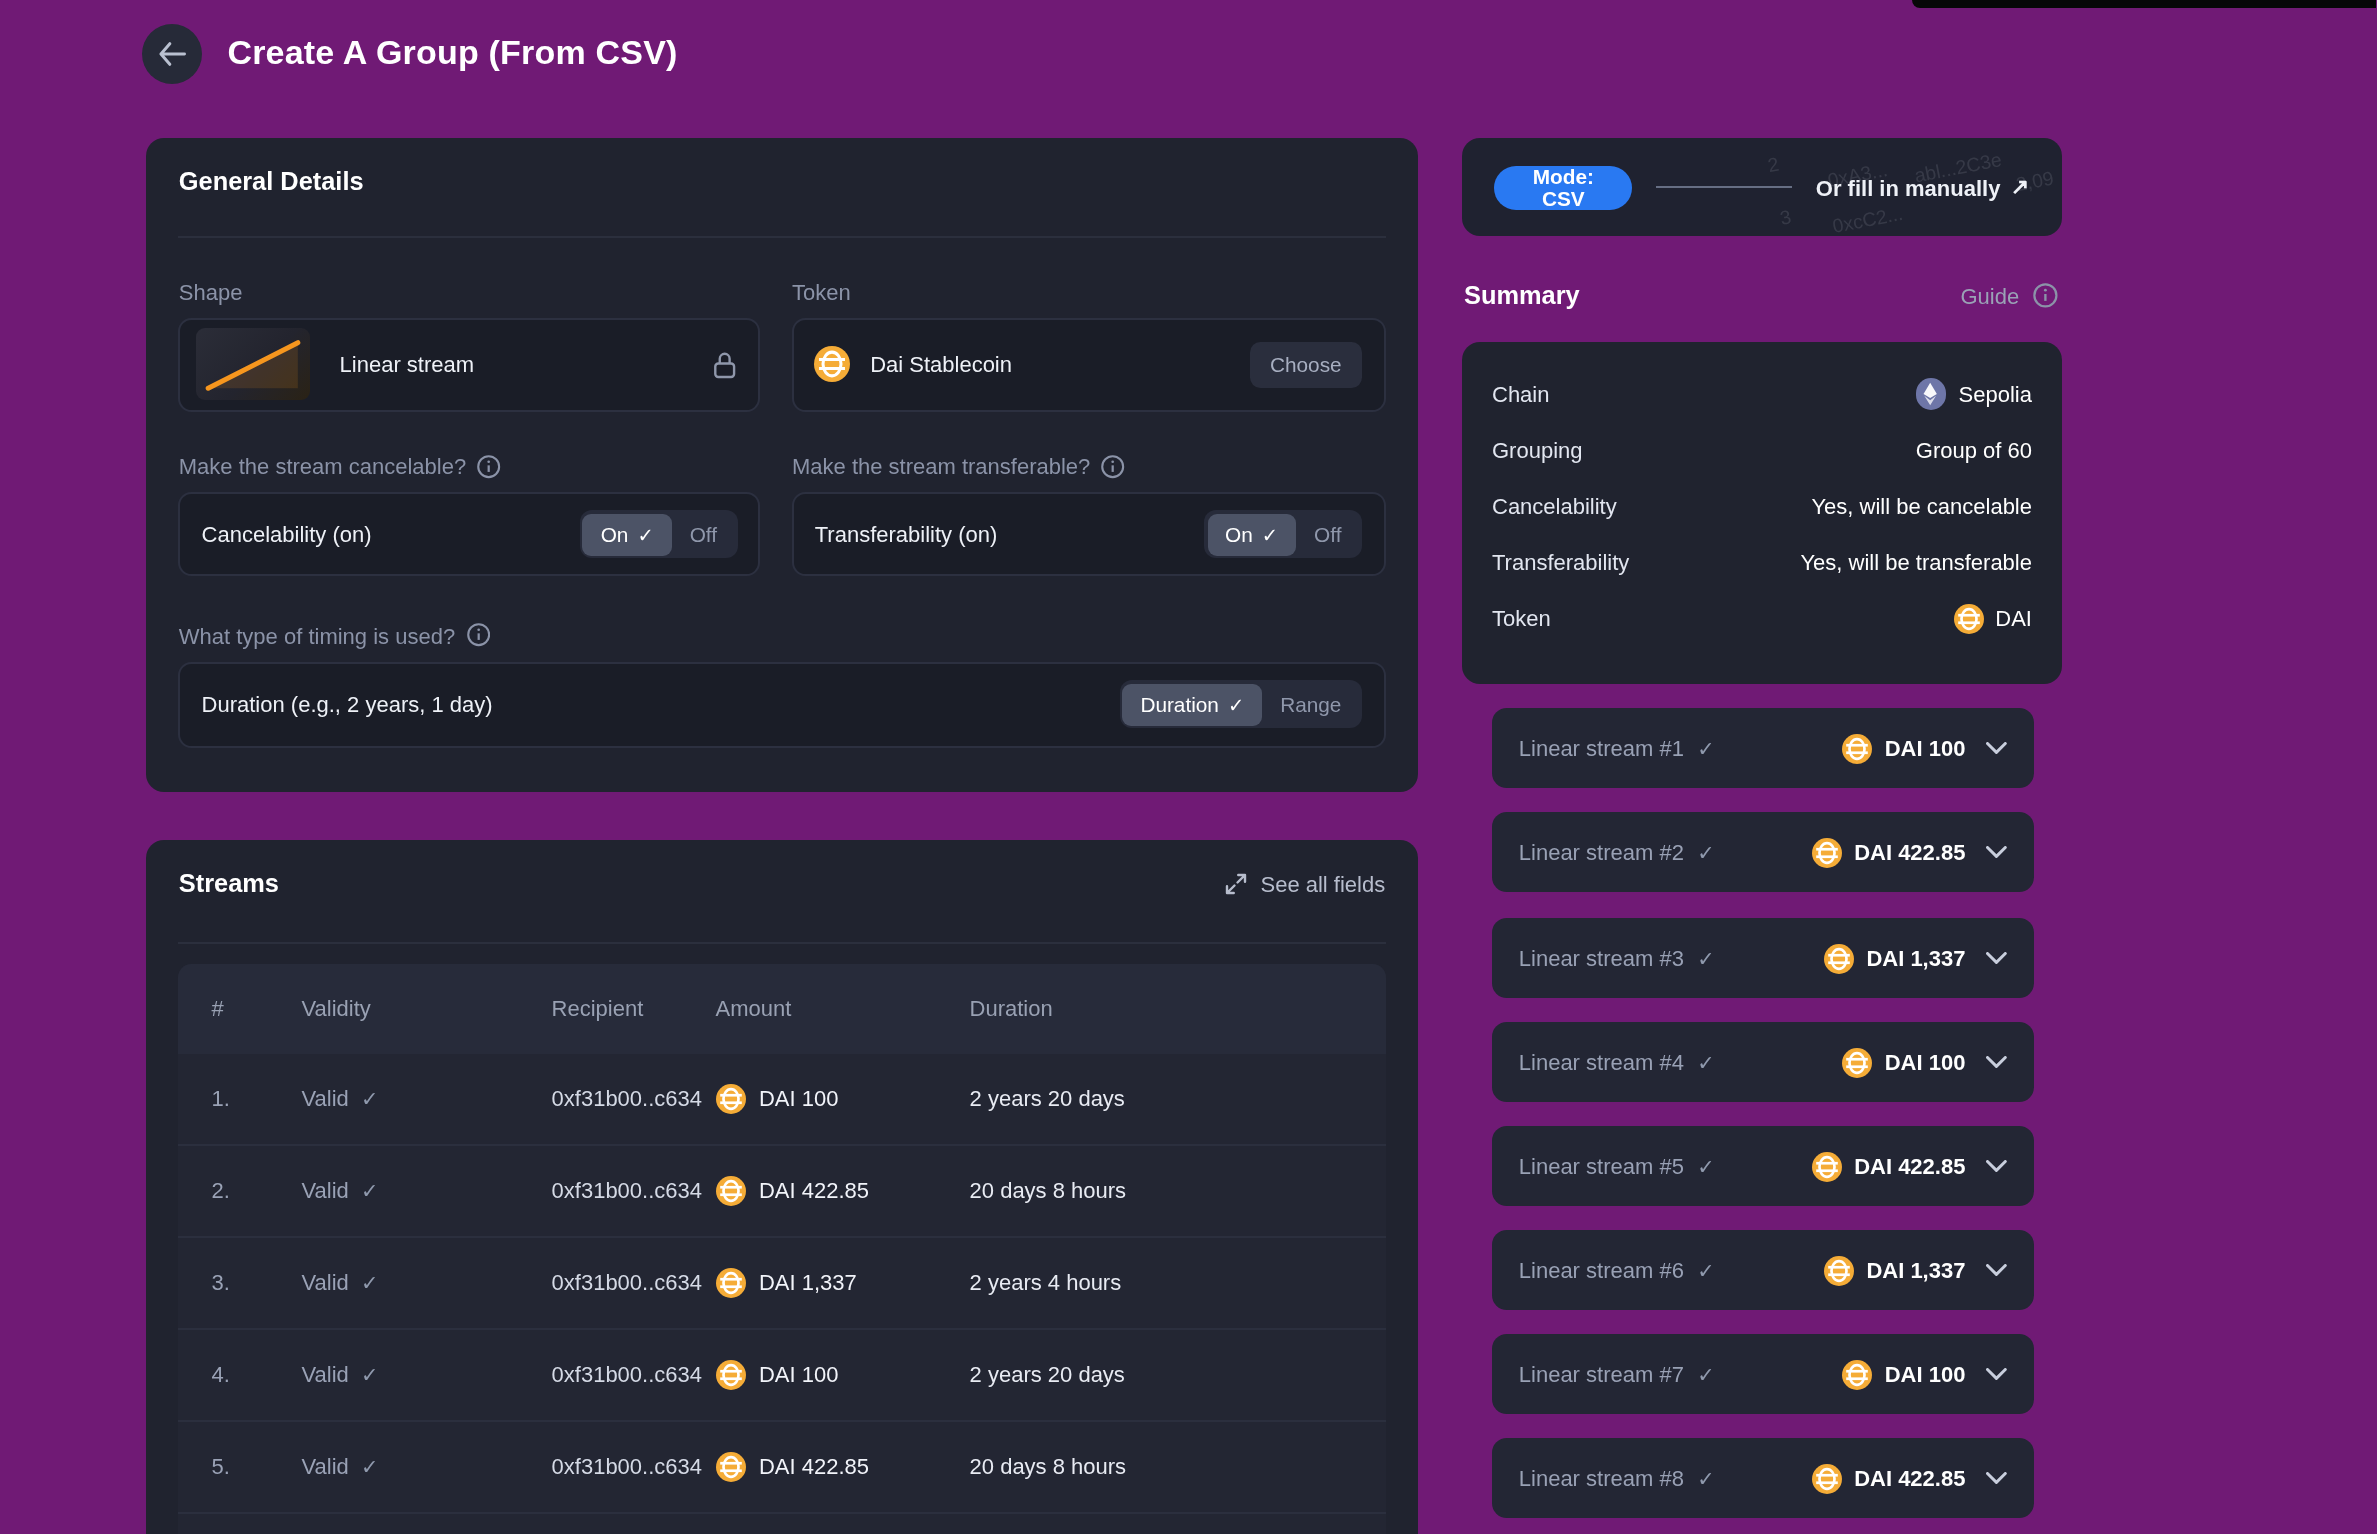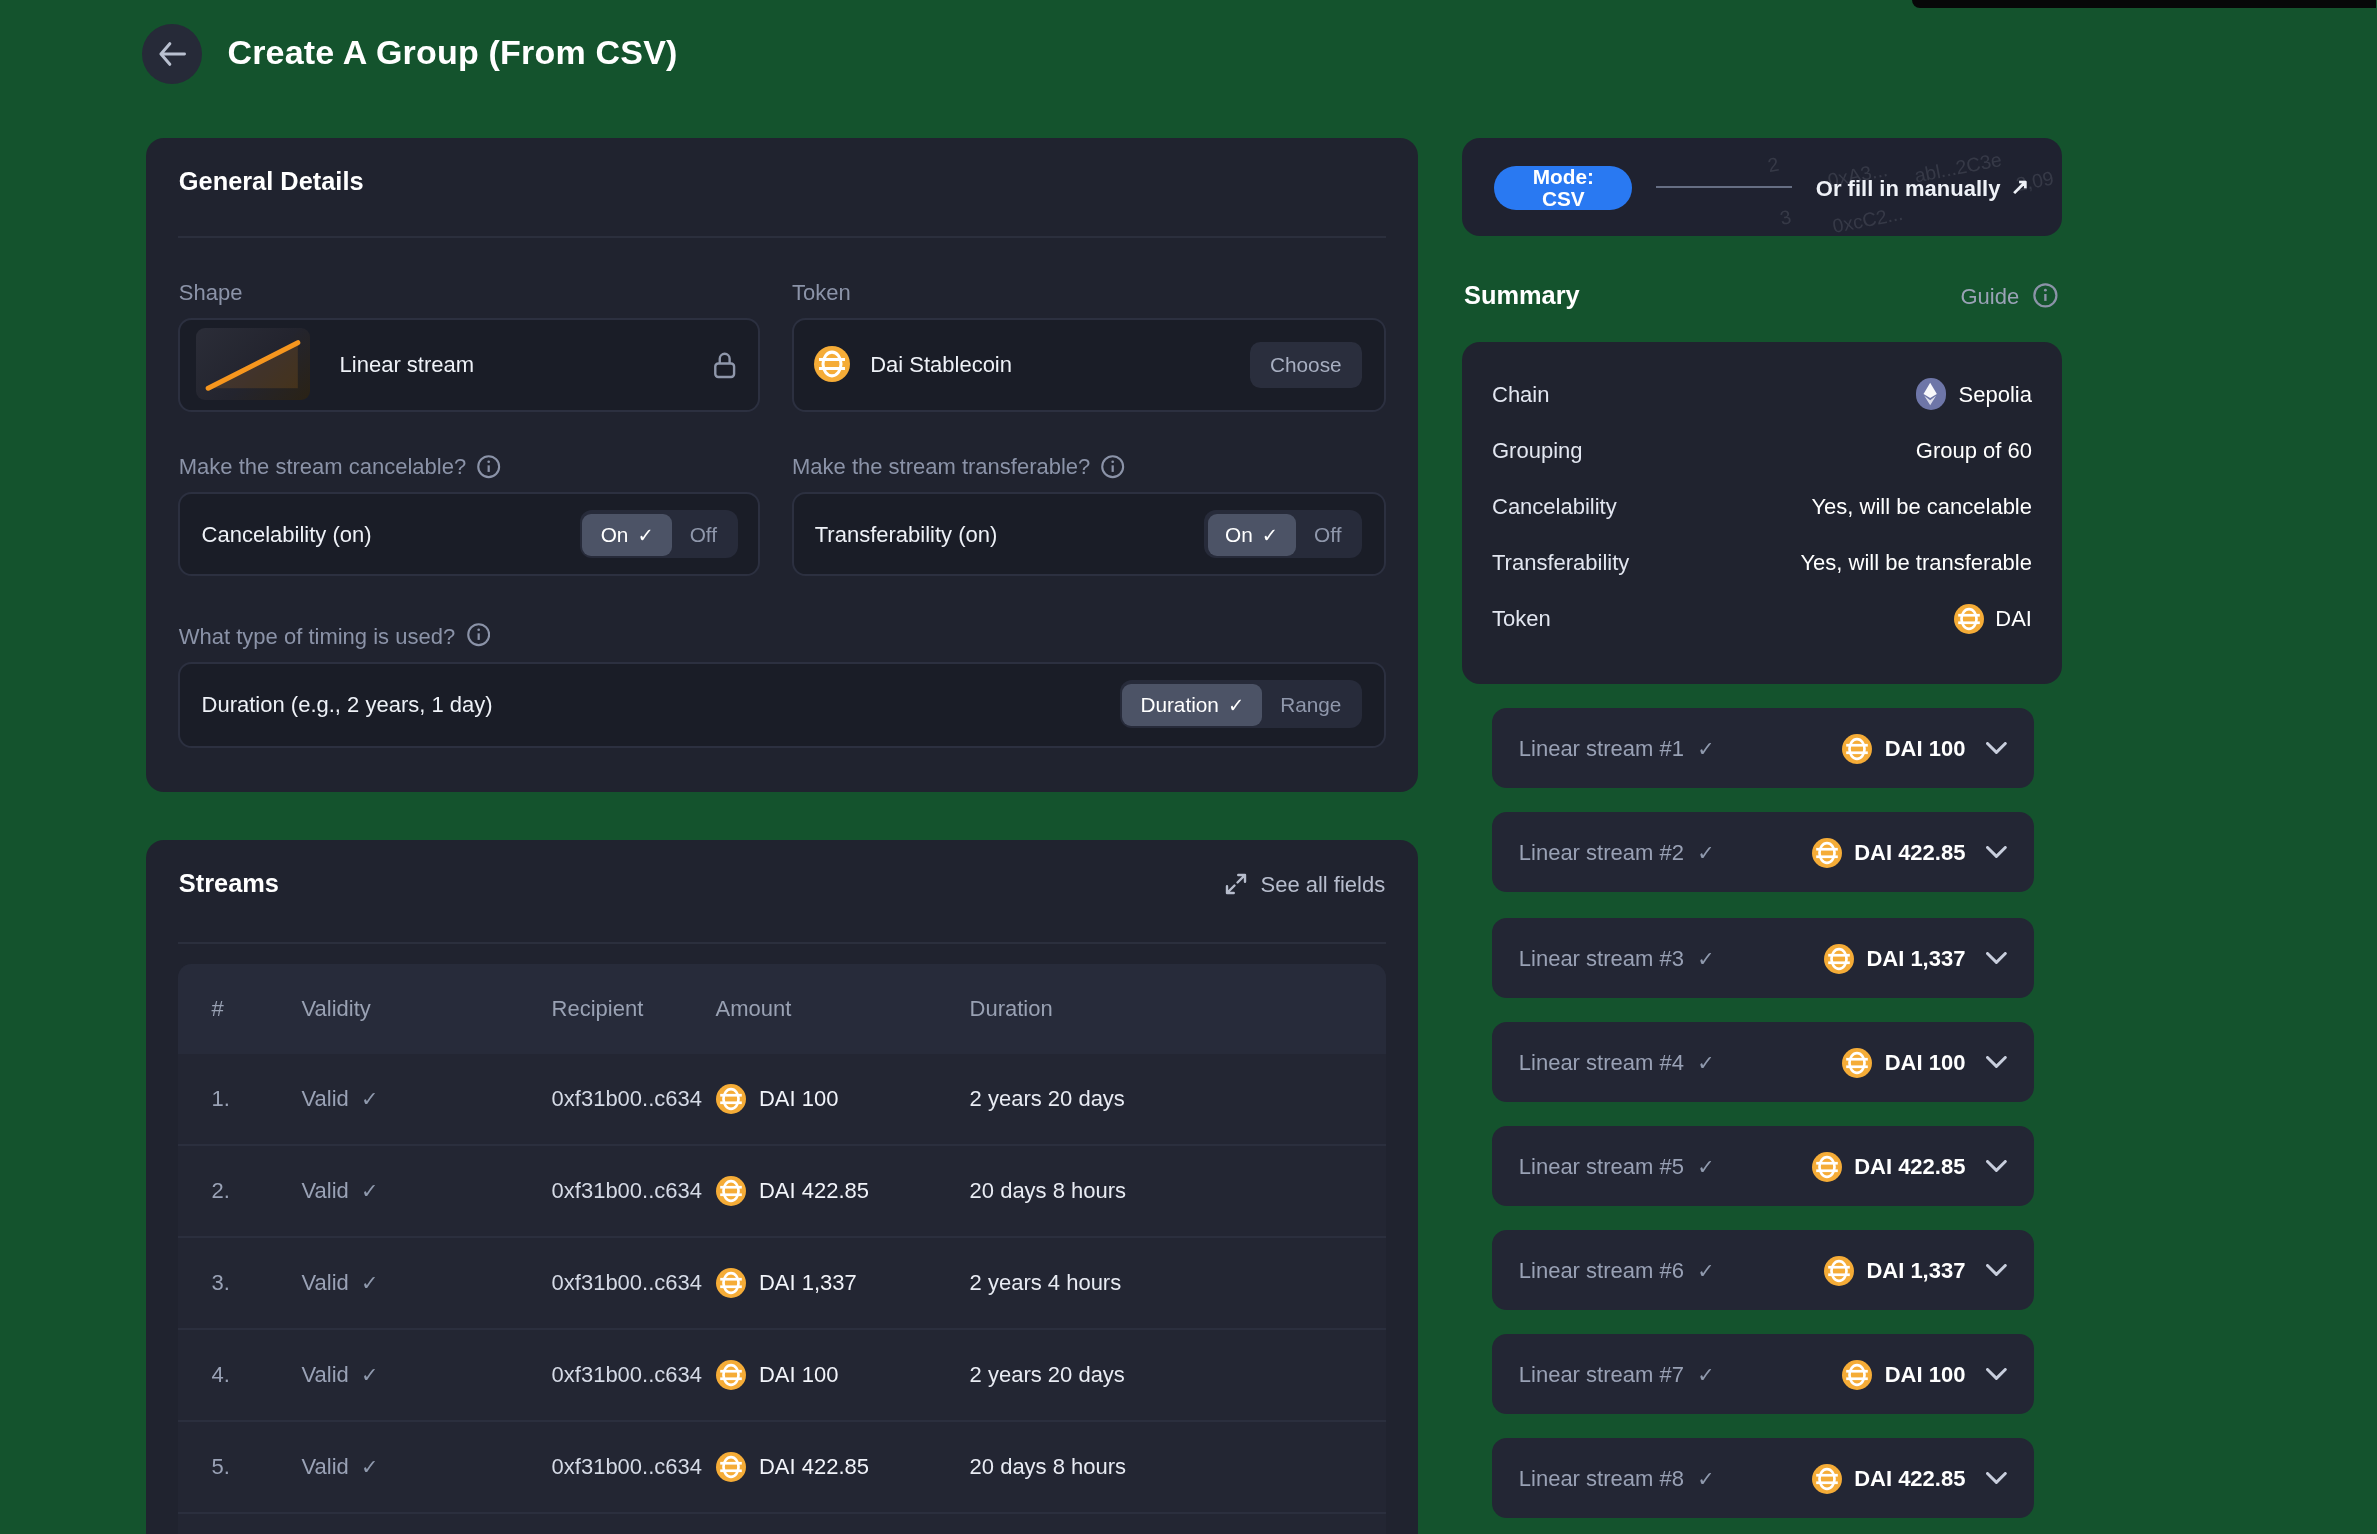--- a/index.html
+++ b/index.html
@@ -1,16 +1,16 @@
 <!DOCTYPE html>
 <html style="font-size:12px"><head>
 <meta charset="utf-8">
 <style>
   html,body{margin:0;padding:0;background:#14161f;}
-  #viewport{width:2377px;height:1535px;overflow:hidden;position:relative;background:#14532d;}
+  #viewport{width:2377px;height:1535px;overflow:hidden;position:relative;background:#701a75;}
   #stage{width:1189px;height:767px;transform:scale(2);transform-origin:0 0;position:relative;
          font-family:"Liberation Sans",sans-serif;color:#fff;}
   
   .hdr{position:absolute;left:71px;top:12px;display:flex;align-items:center;gap:12.7px;}
   .backbtn{width:30px;height:30px;border-radius:50%;background:#262a38;border:none;display:flex;
            align-items:center;justify-content:center;color:#b9c0d0;font-size:13.4px;cursor:pointer;}
   .ptitle{font-size:17px;font-weight:700;letter-spacing:0.1px;margin:0;}
   .topstrip{position:absolute;left:956px;top:0;width:232px;height:3.7px;background:#070708;border-radius:0 0 0 6px;}
   
   .card{position:absolute;background:#20232f;border-radius:9px;box-sizing:border-box;}

